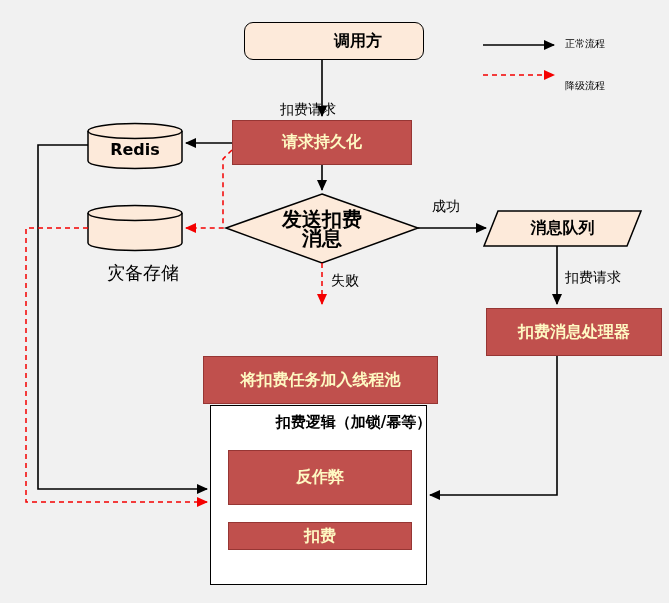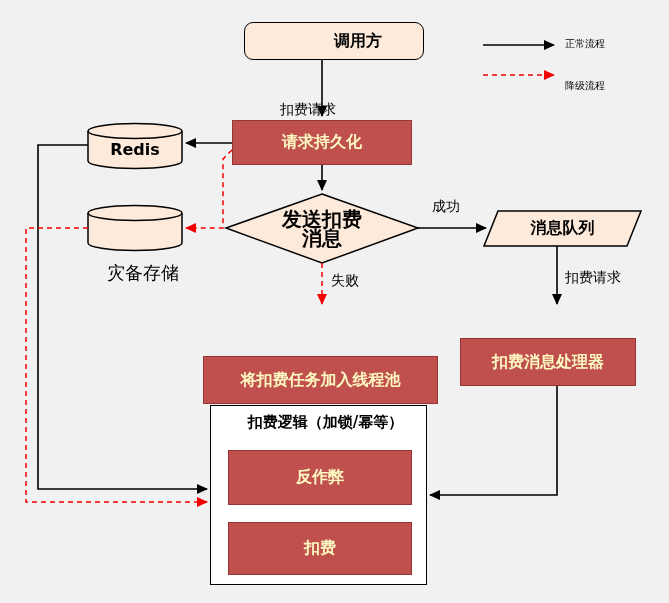--- a/index.html
+++ b/index.html
@@ -111,54 +111,54 @@
     <path d="M232,150 L223,159 L223,228 L186,228" stroke="#f40000" stroke-width="1.5" stroke-dasharray="5,4" fill="none" marker-end="url(#arrow-red)"></path>
     <path d="M322,263 L322,304" stroke="#f40000" stroke-width="1.5" stroke-dasharray="5,4" fill="none" marker-end="url(#arrow-red)"></path>
     <path d="M322,356 L322,401" stroke="#f40000" stroke-width="1.5" stroke-dasharray="5,4" fill="none" marker-end="url(#arrow-red)"></path>
     <path d="M88,228 L26,228 L26,502 L207,502" stroke="#f40000" stroke-width="1.5" stroke-dasharray="5,4" fill="none" marker-end="url(#arrow-red)"></path>
 
     <path d="M483,45 L554,45" stroke="#000" stroke-width="1.6" fill="none" marker-end="url(#arrow-black)"></path>
     <path d="M483,75 L554,75" stroke="#f40000" stroke-width="1.5" stroke-dasharray="5,4" fill="none" marker-end="url(#arrow-red)"></path>
   </svg>
 
   <div class="container-box" style="left:210px;top:405px;width:217px;height:180px;"></div>
-  <div class="container-title" style="left:196px;top:413px;width:199px;padding-left:30px;">扣费逻辑（加锁/幂等）</div>
+  <div class="container-title" style="left:224px;top:413px;width:199px;padding-left:30px;">扣费逻辑（加锁/幂等）</div>
 
   <div class="node caller-node" style="left:244px;top:22px;width:180px;height:38px;padding-left:48px;">
     <span>调用方</span>
   </div>
 
   <div class="node red-node" style="left:232px;top:120px;width:180px;height:45px;">
     <span>请求持久化</span>
   </div>
 
   <div class="shape-label" style="left:88px;top:133px;width:94px;height:32px;">Redis</div>
 
   <div class="caption" style="left:107px;top:261px;">灾备存储</div>
 
   <div class="diamond-label" style="left:262px;top:209px;width:120px;height:40px;">
     <span>发送扣费</span>
     <span>消息</span>
   </div>
 
   <div class="shape-label" style="left:484px;top:211px;width:157px;height:35px;">消息队列</div>
 
-  <div class="node red-node" style="left:460px;top:308px;width:176px;height:48px;margin-top:30px;">
+  <div class="node red-node" style="left:486px;top:308px;width:176px;height:48px;">
     <span>扣费消息处理器</span>
   </div>
 
   <div class="node red-node" style="left:203px;top:308px;width:235px;height:48px;margin-top:48px;">
     <span>将扣费任务加入线程池</span>
   </div>
 
   <div class="node red-node" style="left:228px;top:450px;width:184px;height:55px;">
     <span>反作弊</span>
   </div>
 
-  <div class="node red-node" style="left:228px;top:522px;width:184px;height:53px;">
+  <div class="node red-node" style="left:228px;top:522px;width:184px;height:28px;">
     <span>扣费</span>
   </div>
 
   <div class="edge-label" style="left:258px;top:77px;width:100px;text-align:center;margin-top:24px;">扣费请求</div>
   <div class="edge-label" style="left:432px;top:198px;">成功</div>
   <div class="edge-label" style="left:331px;top:272px;text-align:center;">失败</div>
   <div class="edge-label" style="left:565px;top:269px;">扣费请求</div>
 
   <div class="legend-label" style="left:565px;top:37px;">正常流程</div>
   <div class="legend-label" style="left:565px;top:79px;">降级流程</div>

